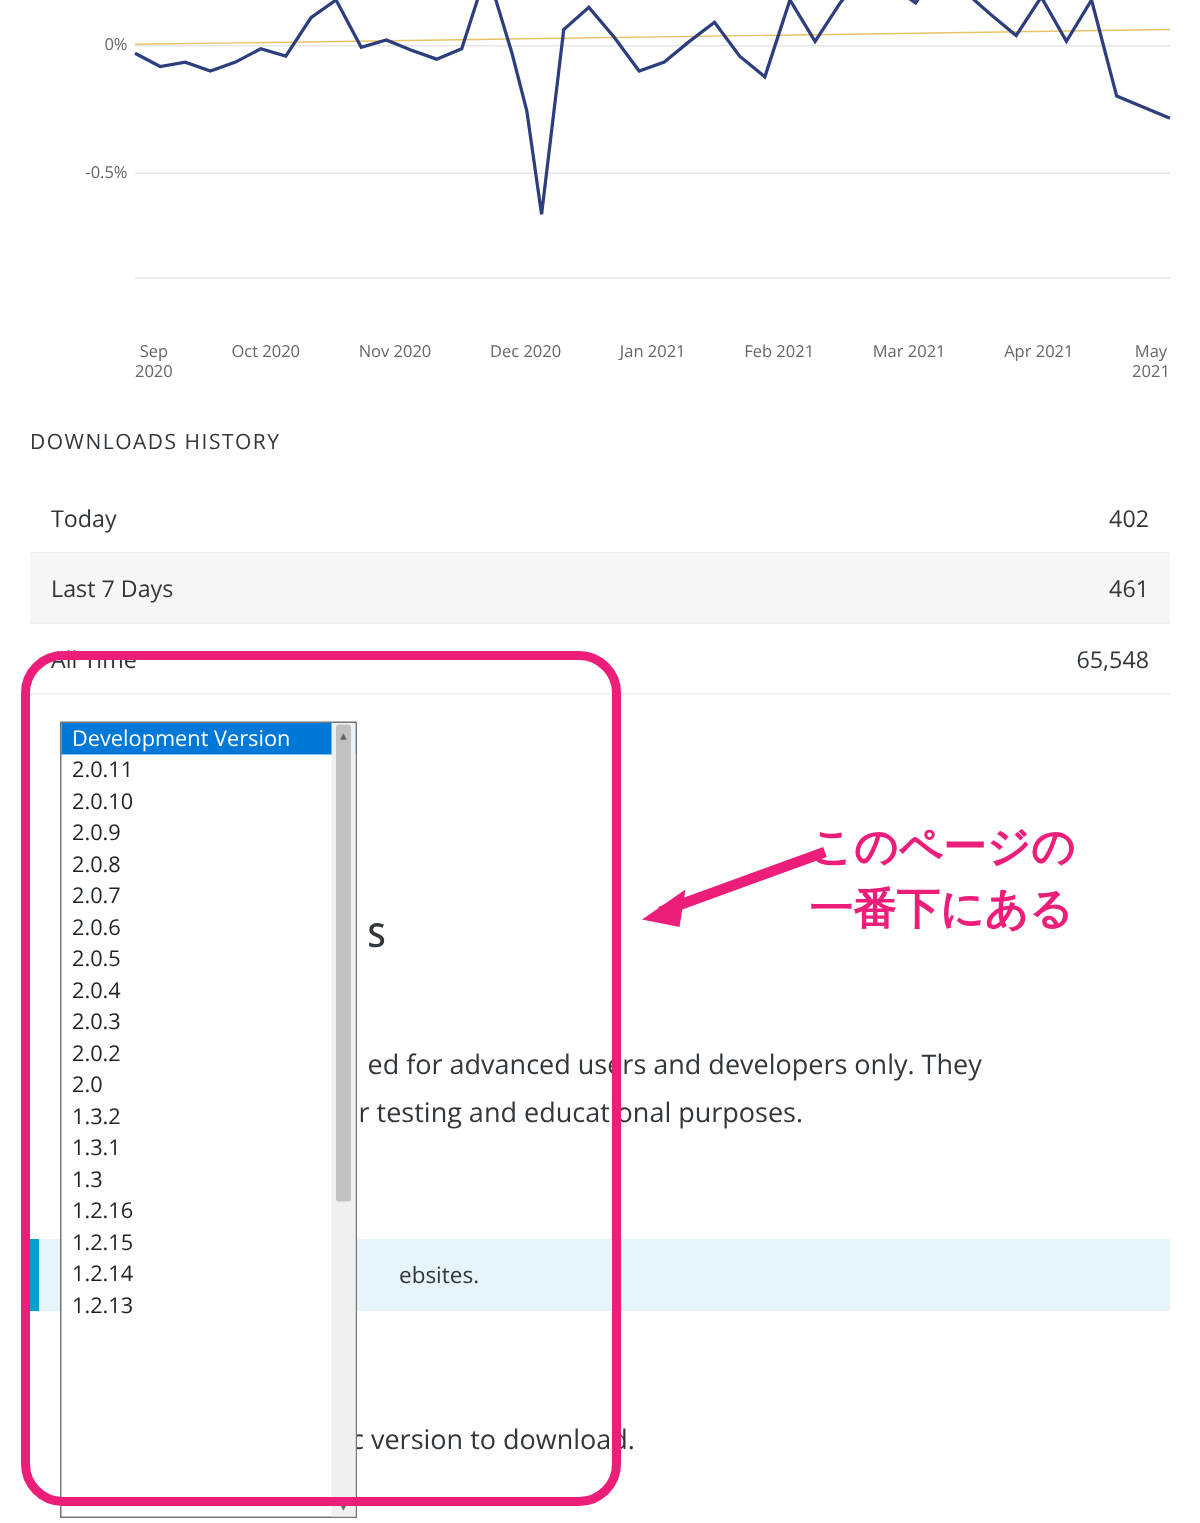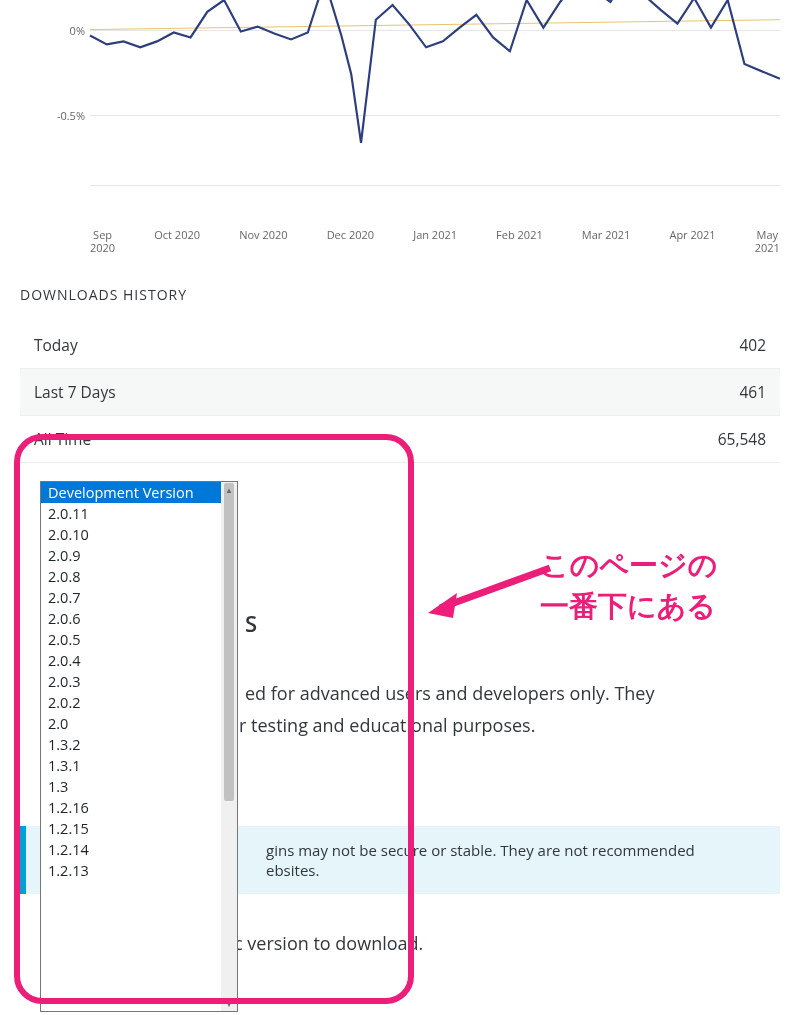--- a/index.html
+++ b/index.html
@@ -24,21 +24,21 @@
   h2.section { font-size: 14px; font-weight:400; letter-spacing: 1px; color:#32373c; margin: 55px 0 18px 0; text-transform: uppercase; }
 
   
   table.dl { width:100%; border-collapse: collapse; font-size: 15.5px; }
   table.dl tr { border-bottom: 1px solid #eee; }
   table.dl tr:nth-child(even) td { background:#f6f7f7; }
   table.dl td { padding: 12px 14px; }
   table.dl td.num { text-align:right; }
 
   
-  .body-text { font-size: 18px; color:#32373c; line-height:1.55; margin-top: 27px; }
+  .body-text { font-size: 18px; color:#32373c; line-height:1.55; margin-top: 44px; }
   .notice { background:#e5f5fa; border-left: 4px solid #00a0d2; padding: 14px 16px; font-size:15px; color:#32373c; margin-top: 28px; }
 
   
   .listbox { position:absolute; width:198px; background:#fff; border:1px solid #767676; font-size:14.5px; color:#1d2327; z-index:50; }
   .listbox .opt { padding:1px 7px; white-space:nowrap; }
   .listbox .opt.selected { background:#0078d7; color:#fff; }
   .listbox .scrollbar { position:absolute; right:0; top:0; bottom:0; width:16px; background:#f0f0f0; }
   .listbox .scrollbar::before { content:""; position:absolute; left:3px; right:3px; top:1px; bottom:210px; background:#c1c1c1; border-radius:2px; }
   .listbox .scrollbar .arrow { position:absolute; left:0; right:0; font-size:9px; text-align:center; color:#666; }
 
@@ -100,21 +100,20 @@
     </table>
 
   <div class="rel" style="min-height:560px;">
 
     <div style="position:absolute; left:225px; top:145px; font-size:22px; font-weight:600; letter-spacing:1px;">S</div>
 
     <div class="body-text" style="position:absolute; left:225px; top:190px; right:0;">ed for advanced users and developers only. They</div>
     <div class="body-text" style="position:absolute; left:219px; top:222px; right:0;">r testing and educational purposes.</div>
 
     <div class="notice" style="position:absolute; left:0; right:0; top:335px; padding-left:240px; border-left-width:6px; border-left-color:#00a0d2;">
-      <div>gins may not be secure or stable. They are not recommended</div>
       <div>ebsites.</div>
     </div>
 
     <div class="body-text" style="position:absolute; left:214px; top:440px;">c version to download.</div>
 
     <div class="listbox" style="left:20px; top:18px; height:531px;">
       <div class="opt selected">Development Version</div>
       <div class="opt">2.0.11</div>
       <div class="opt">2.0.10</div>
       <div class="opt">2.0.9</div>

